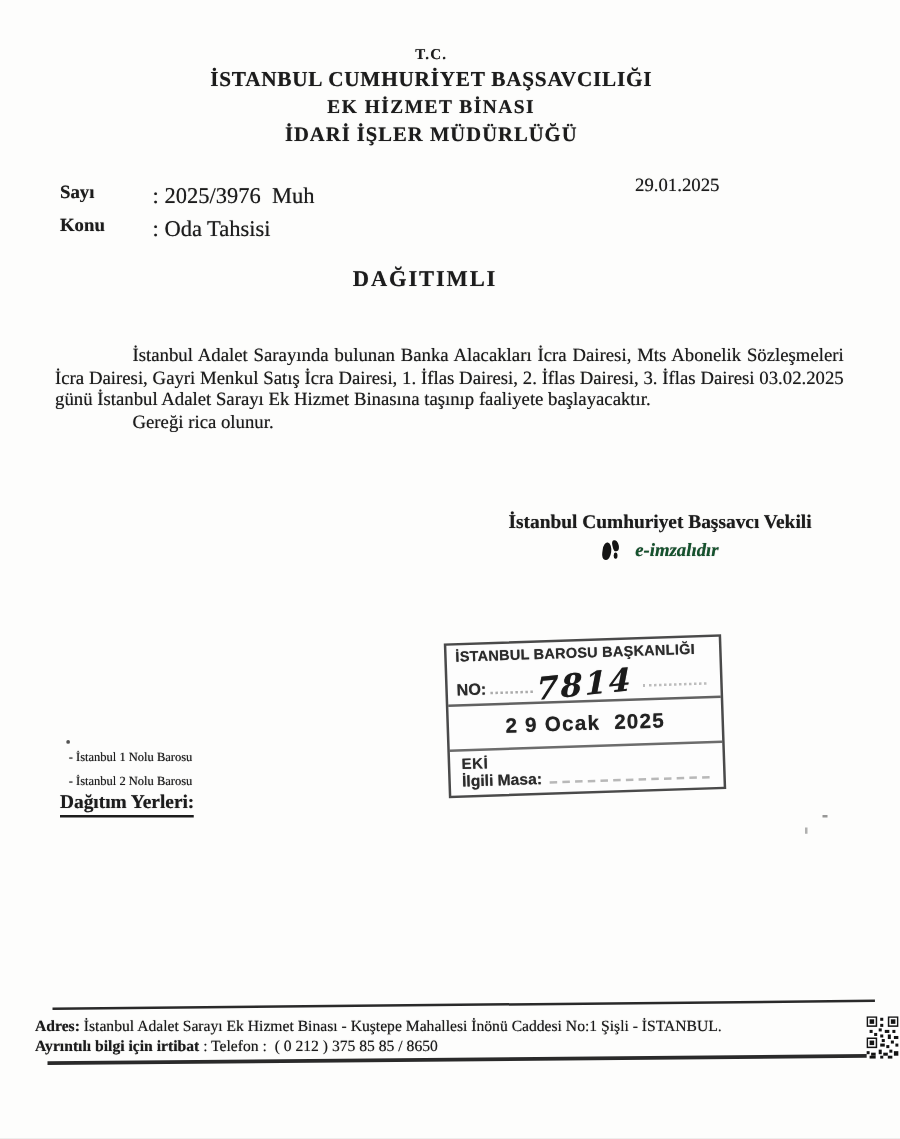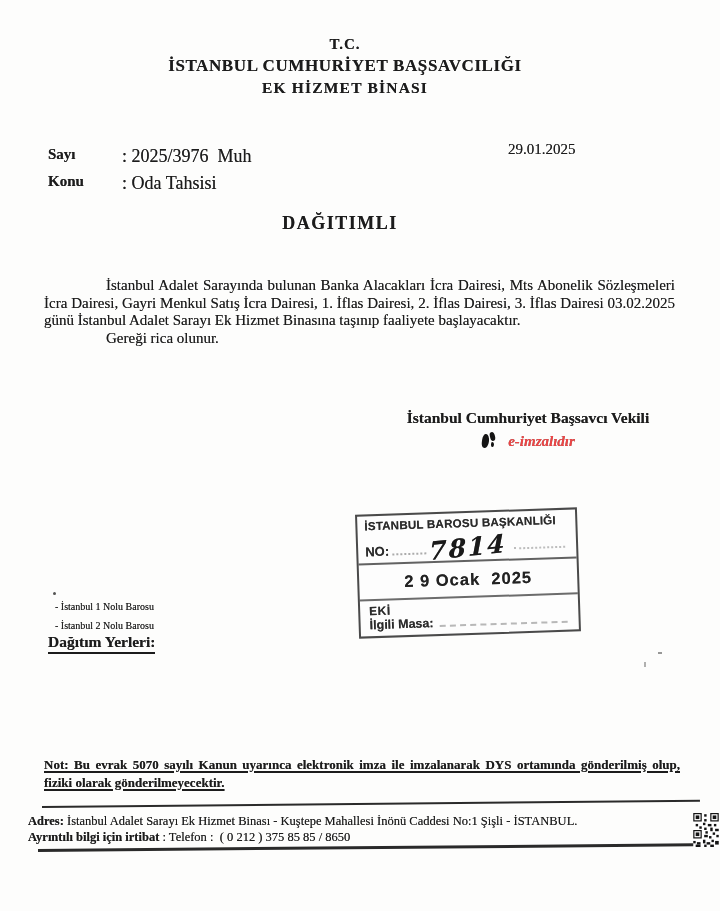--- a/index.html
+++ b/index.html
@@ -6,36 +6,36 @@
   .page{
     position:relative;width:720px;height:911px;margin:0 auto;
     background:#fdfdfc;overflow:hidden;
     font-family:"Liberation Serif", serif;color:#1c1c1c;
     text-shadow:0 0 0.6px rgba(25,25,25,0.65);
   }
   .abs{position:absolute;}
   .pre{white-space:pre;}
   
   .hdr{left:0;top:36px;width:690px;text-align:center;font-weight:bold;}
-  .hdr-tc{font-size:15px;letter-spacing:1px;}
+  .hdr-tc{font-size:12px;letter-spacing:1px;}
   .hdr-l2{font-size:17px;letter-spacing:0.6px;margin-top:3px;}
   .hdr-l3{font-size:15.5px;letter-spacing:1.2px;margin-top:3px;}
   .hdr-l4{font-size:16.5px;letter-spacing:0.8px;margin-top:3px;}
   
   .meta-label{font-weight:bold;font-size:15px;}
   .meta-value{font-size:18px;}
   .doc-date{font-size:15px;}
   .dagitimli{left:0;top:213px;width:680px;text-align:center;font-weight:bold;font-size:18px;letter-spacing:1.5px;}
   
   .body-par{left:44px;top:277px;width:631px;font-size:15px;line-height:17.6px;text-align:justify;}
   .body-par p{margin:0;text-indent:62px;}
   
   .sig{left:392px;top:409px;width:272px;text-align:center;}
   .sig-title{font-weight:bold;font-size:15.5px;}
-  .sig-esign{margin-top:5px;font-style:italic;font-size:15px;font-weight:600;color:#ef4444;
+  .sig-esign{margin-top:5px;font-style:italic;font-size:15px;font-weight:600;color:#14532d;
     display:flex;align-items:center;justify-content:center;gap:12px;}
   .esign-mark{display:inline-block;position:relative;width:15px;height:18px;}
   .esign-mark i{position:absolute;background:#141414;border-radius:45% 55% 50% 40%;}
   .esign-mark i:nth-child(1){left:1px;top:2px;width:7px;height:14px;transform:rotate(8deg);}
   .esign-mark i:nth-child(2){left:9px;top:0;width:5px;height:9px;transform:rotate(-14deg);}
   .esign-mark i:nth-child(3){left:10px;top:10px;width:3px;height:5px;}
   
   .stamp{
     left:357px;top:511px;width:222px;height:124px;box-sizing:border-box;
     transform:rotate(-1.9deg);border:2px solid rgba(42,42,42,0.85);
@@ -77,20 +77,21 @@
 </style>
 </head>
 <body>
 
 <div class="page">
 
   <div class="abs hdr">
     <div class="hdr-tc">T.C.</div>
     <div class="hdr-l2">İSTANBUL CUMHURİYET BAŞSAVCILIĞI</div>
     <div class="hdr-l3">EK HİZMET BİNASI</div>
+    <div class="hdr-l4">İDARİ İŞLER MÜDÜRLÜĞÜ</div>
   </div>
 
   <div class="abs meta-label" style="left:48px;top:146px;">Sayı</div>
   <div class="abs meta-value pre" style="left:122px;top:146px;">: 2025/3976  Muh</div>
   <div class="abs meta-label" style="left:48px;top:173px;">Konu</div>
   <div class="abs meta-value" style="left:122px;top:173px;">: Oda Tahsisi</div>
   <div class="abs doc-date" style="left:508px;top:141px;">29.01.2025</div>
 
   <div class="abs dagitimli">DAĞITIMLI</div>
 
@@ -132,21 +133,20 @@
       </div>
     </div>
   </div>
 
   <div class="abs dist-head">Dağıtım Yerleri:</div>
   <div class="abs dist-list">
     <div>- İstanbul 1 Nolu Barosu</div>
     <div>- İstanbul 2 Nolu Barosu</div>
   </div>
 
-  <div class="abs footnote">Not: Bu evrak 5070 sayılı Kanun uyarınca elektronik imza ile imzalanarak DYS ortamında gönderilmiş olup, fiziki olarak gönderilmeyecektir.</div>
 
   <div class="abs rule rule1"></div>
   <div class="abs footer-addr">
     <div><b>Adres:</b><span class="pre"> İstanbul Adalet Sarayı Ek Hizmet Binası - Kuştepe Mahallesi İnönü Caddesi No:1 Şişli - İSTANBUL.</span></div>
     <div><b>Ayrıntılı bilgi için irtibat</b><span class="pre"> : Telefon :  ( 0 212 ) 375 85 85 / 8650</span></div>
   </div>
   <div class="abs rule rule2"></div>
 
   <svg class="abs qr" width="26" height="34" viewBox="0 0 21 28">
     <rect x="0" y="0" width="21" height="28" fill="#fff"></rect>

